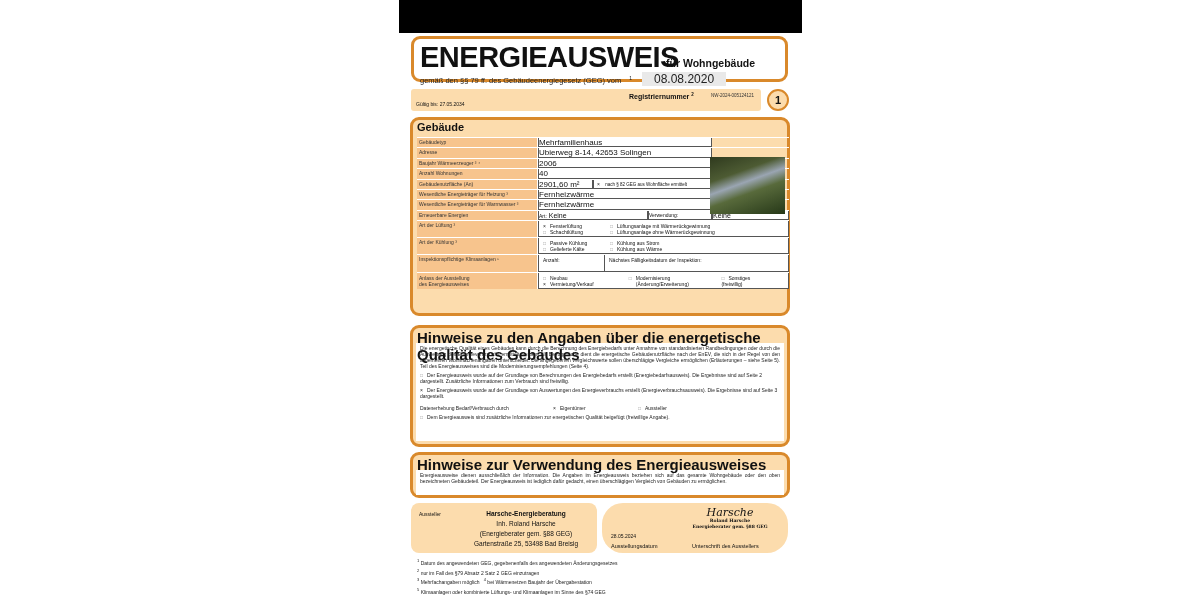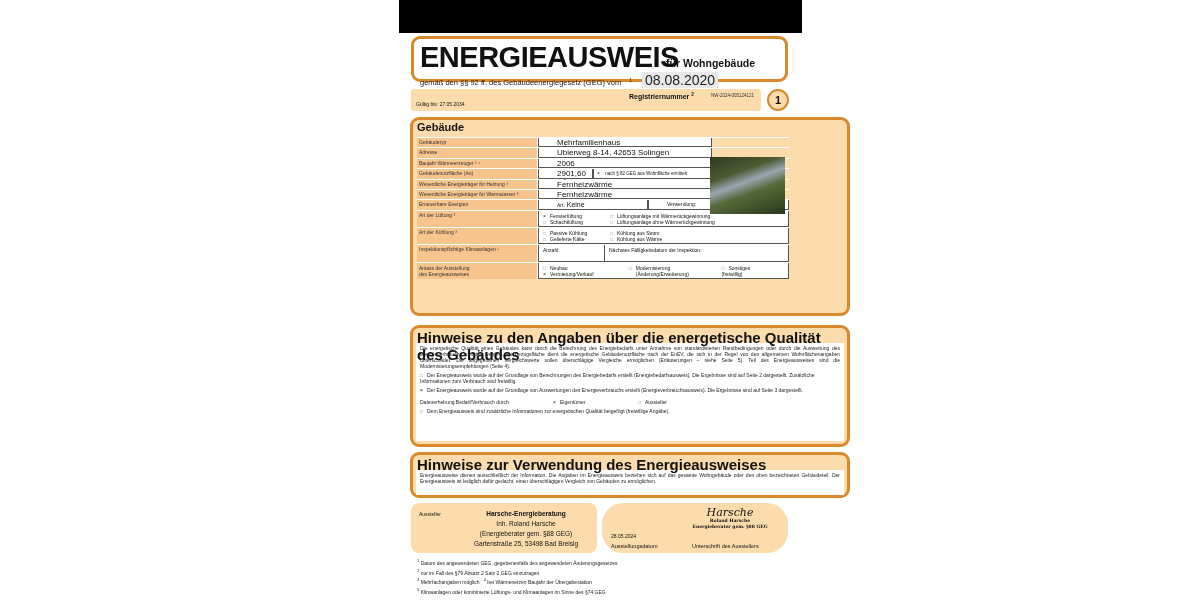--- a/index.html
+++ b/index.html
@@ -6,35 +6,35 @@
   html, body { width: 1200px; height: 600px; background: #ffffff; overflow: hidden; }
   body { font-family: "Liberation Sans", sans-serif; color: #111; position: relative; }
   .topbar { position: absolute; left: 399px; top: 0; width: 403px; height: 33px; background: #000; }
   .page { position: absolute; left: 399px; top: 33px; width: 403px; height: 567px; background: #fff; }
   .orange { border: 3px solid #d9892b; border-radius: 9px; }
   .title-box { position: absolute; left: 12px; top: 3px; width: 377px; height: 46px; background: #fff; }
   .title-main { position: absolute; left: 6px; top: 2px; font-size: 29px; font-weight: bold; letter-spacing: -0.5px; color: #111; }
   .title-sub { position: absolute; left: 252px; top: 18px; font-size: 10.5px; font-weight: bold; }
   .title-line { position: absolute; left: 6px; top: 33px; font-size: 7.5px; color: #222; }
   .title-line sup { font-size: 5px; margin: 0 10px 0 8px; }
-  .date-box { display: inline-block; background: #e9e9e9; padding: 0 3px; font-size: 14px; }
+  .date-box { display: inline-block; background: #e9e9e9; padding: 0 12px; font-size: 12px; }
   .reg-box { position: absolute; left: 12px; top: 56px; width: 350px; height: 22px; background: #fcdcad; border-radius: 3px; }
   .reg-label { position: absolute; left: 218px; top: 3px; font-size: 7px; font-weight: bold; }
   .reg-label sup { font-size: 4.5px; }
   .reg-num { position: absolute; left: 300px; top: 4px; font-size: 4.5px; color: #333; }
   .valid { position: absolute; left: 5px; top: 12px; font-size: 5px; }
   .page-circle { position: absolute; left: 368px; top: 56px; width: 22px; height: 22px; border: 2px solid #d9892b; border-radius: 50%; background: #fcdcad; text-align: center; font-size: 11px; font-weight: bold; line-height: 18px; }
-  .section { position: absolute; left: 11px; width: 440px; background: #fcdcad; }
+  .section { position: absolute; left: 11px; width: 380px; background: #fcdcad; }
   .sec-head { font-weight: bold; padding: 1px 4px; }
   .geb { top: 84px; height: 199px; }
   .geb .sec-head { font-size: 11px; height: 16px; }
   .grid { position: absolute; left: 4px; top: 17px; width: 372px; }
   .row { display: flex; height: 10.4px; border-top: 1px solid #fff; }
   .lbl { width: 121px; font-size: 5px; padding-left: 2px; line-height: 9px; color: #333; background: #f7c48d; border-right: 1px solid #fff; }
-  .val { width: 174px; background: #fff; border: 1px solid #555; border-top: none; font-size: 8px; line-height: 9px; padding-left: 18px; }
+  .val { width: 174px; background: #fff; border: 1px solid #555; border-top: none; font-size: 8px; line-height: 9px; padding-left: 0; }
   .photo { position: absolute; left: 297px; top: 37px; width: 75px; height: 57px; background: linear-gradient(160deg, #2f3a1e 0%, #4d5b33 30%, #9aa5b2 45%, #586a3b 60%, #263818 100%); }
   .row-split .val { width: 55px; }
   .row-split .val2 { width: 119px; background: #fff; border: 1px solid #555; border-top: none; font-size: 4.5px; padding-left: 3px; line-height: 9px; }
   .row-full { display: flex; border-top: 1px solid #fff; }
   .row-full .lbl { line-height: 8px; }
   .area { flex: 1; background: #fff; border: 1px solid #555; border-top: none; font-size: 5px; padding: 2px 4px; line-height: 6px; display: flex; }
   .col { margin-right: 12px; }
   .cb { display: inline-block; width: 5px; font-size: 5px; margin-right: 2px; color: #999; }
   .cb.on { color: #222; }
   .hinw1 { top: 292px; height: 122px; }
@@ -62,21 +62,21 @@
 <body>
 
 <div class="topbar"></div>
 
 <div class="page">
 
   <div class="title-box orange">
     <div class="title-main">ENERGIEAUSWEIS</div>
     <div class="title-sub">für Wohngebäude</div>
     <div class="title-line">
-      <span>gemäß den §§ 92 ff. des Gebäudeenergiegesetz (GEG) vom</span><sup>1</sup><span class="date-box">08.08.2020</span>
+      <span>gemäß den §§ 79 ff. des Gebäudeenergiegesetz (GEG) vom</span><sup>1</sup><span class="date-box">08.08.2020</span>
     </div>
   </div>
 
   <div class="reg-box">
     <div class="reg-label"><span>Registriernummer</span> <sup>2</sup></div>
     <div class="reg-num">NW-2024-005124121</div>
     <div class="valid"><span>Gültig bis:</span> <span>27.05.2034</span></div>
   </div>
   <div class="page-circle">1</div>
 
@@ -87,20 +87,24 @@
           <div class="lbl">Gebäudetyp</div>
           <div class="val">Mehrfamilienhaus</div>
         </div>
       <div class="row">
           <div class="lbl">Adresse</div>
           <div class="val">Ubierweg 8-14, 42653 Solingen</div>
         </div>
       <div class="row">
           <div class="lbl">Baujahr Wärmeerzeuger ³ ⁴</div>
           <div class="val">2006</div>
+        </div>
+      <div class="row">
+          <div class="lbl">Anzahl Wohnungen</div>
+          <div class="val">40</div>
         </div>
       <div class="row row-split">
           <div class="lbl">Gebäudenutzfläche (An)</div>
           <div class="val">2901,60 m²</div>
           <div class="val2"><span class="cb on">×</span> <span>nach § 82 GEG aus Wohnfläche ermittelt</span></div>
         </div>
       <div class="row">
           <div class="lbl">Wesentliche Energieträger für Heizung ³</div>
           <div class="val">Fernheizwärme</div>
         </div>

